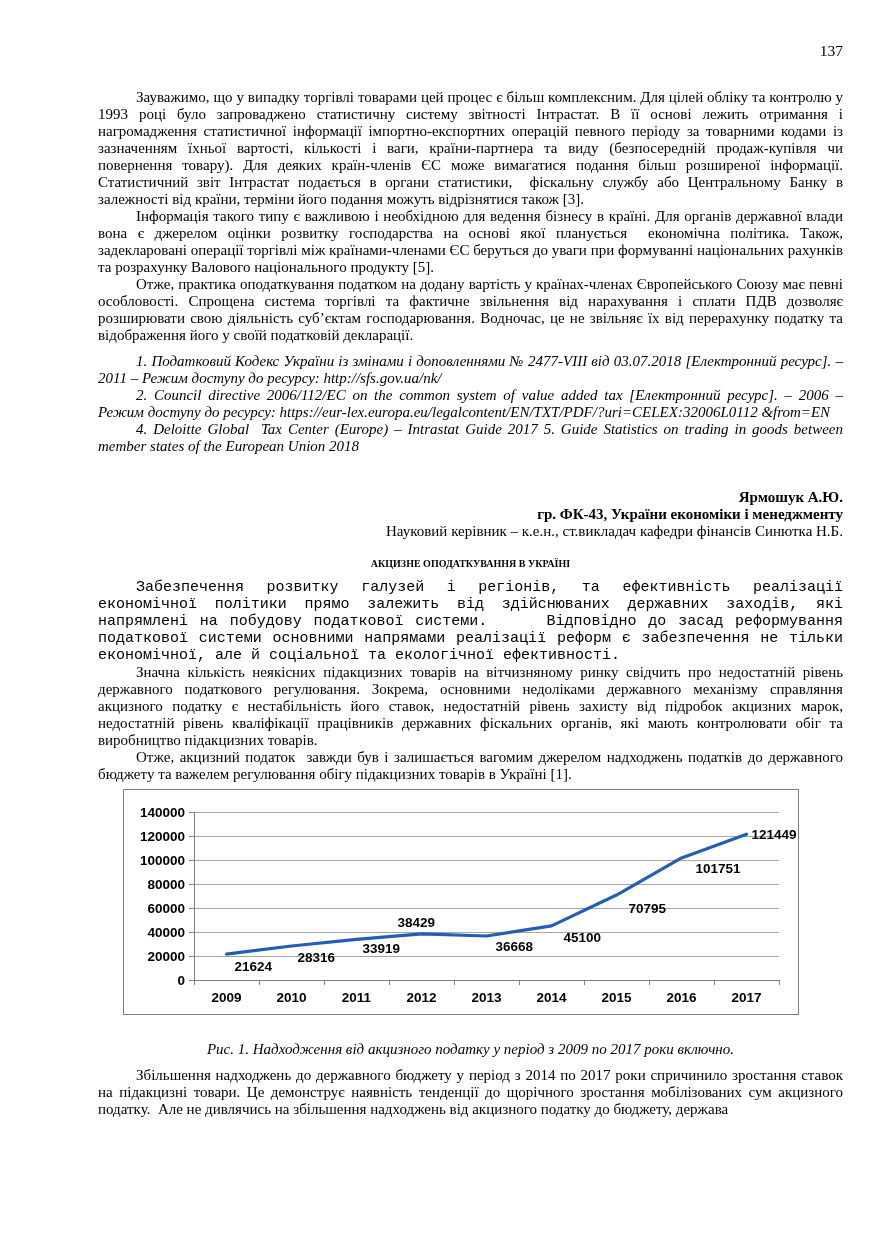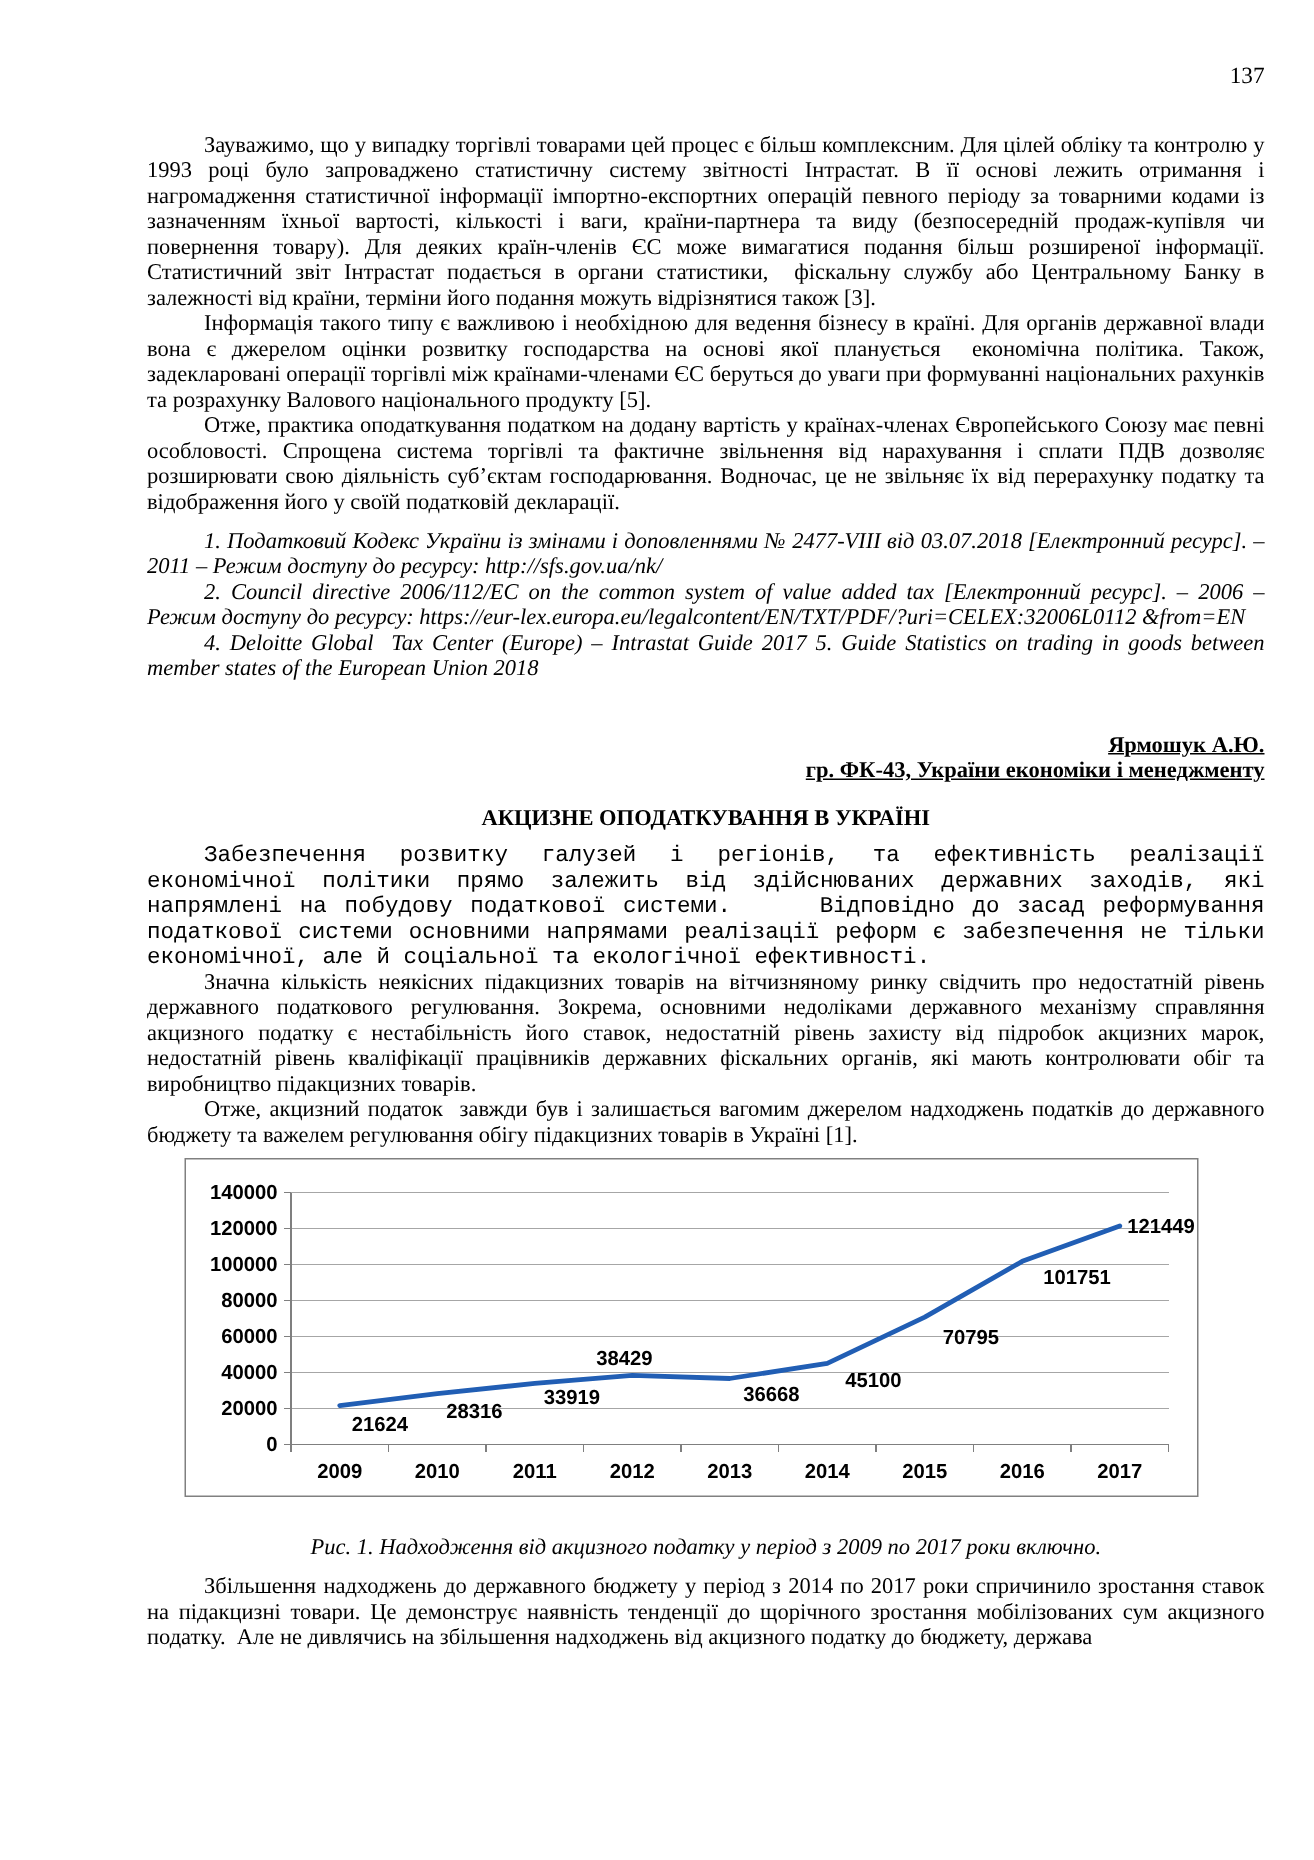--- a/index.html
+++ b/index.html
@@ -8,22 +8,22 @@
     width:876px; height:1240px; background:#ffffff; position:relative;
     margin:0 auto; overflow:hidden;
     font-family:"Liberation Serif", serif; font-size:15px; line-height:17px; color:#000;padding-left:44px;
   }
   .content { position:absolute; left:98px; top:0; width:745px; }
   .pagenum { margin-top:42px; text-align:right; font-size:15.5px; }
   p.body { text-align:justify; text-indent:38px; }
   .refs { margin-top:9px; }
   .refs p { font-style:italic; }
   .author-block { margin-top:34px; text-align:right; }
-  .author-block .bold { font-weight:bold;text-decoration:underline; }
-  .title { margin-top:15px; text-align:center; font-weight:bold; font-size:15px; line-height:17px; }
+  .author-block .bold { font-weight:bold; }
+  .title { margin-top:15px; text-align:center; font-weight:bold; font-size:10px; line-height:17px; }
   .first-after-title { margin-top:7px;font-family:Liberation Mono, monospace; }
   .chart-wrap {
     margin-top:6px; margin-left:25px; width:674px; height:224px;
     border:1px solid #808080; position:relative; background:#fff;
   }
   .chart-wrap svg { display:block; }
   .axis-label, .data-label {
     font-family:"Liberation Sans", sans-serif; font-weight:700; fill:#000;
   }
   .axis-label { font-size:13.5px; }
@@ -45,20 +45,21 @@
 
     <div class="refs">
       <p class="body">1. Податковий Кодекс України із змінами і доповленнями № 2477-VIII від 03.07.2018 [Електронний ресурс]. – 2011 – Режим доступу до ресурсу: http://sfs.gov.ua/nk/</p>
       <p class="body">2. Council directive 2006/112/EC on the common system of value added tax [Електронний ресурс]. – 2006 – Режим доступу до ресурсу: https://eur-lex.europa.eu/legalcontent/EN/TXT/PDF/?uri=CELEX:32006L0112 &amp;from=EN</p>
       <p class="body">4. Deloitte Global&nbsp; Tax Center (Europe) – Intrastat Guide 2017 5. Guide Statistics on trading in goods between member states of the European Union 2018</p>
     </div>
 
     <div class="author-block">
       <div class="bold">Ярмошук А.Ю.</div>
       <div class="bold">гр. ФК-43, України економіки і менеджменту</div>
+      <div>Науковий керівник – к.е.н., ст.викладач кафедри фінансів Синютка Н.Б.</div>
     </div>
 
     <div class="title">АКЦИЗНЕ ОПОДАТКУВАННЯ В УКРАЇНІ</div>
 
     <p class="body first-after-title">Забезпечення розвитку галузей і регіонів, та ефективність реалізації економічної політики прямо залежить від здійснюваних державних заходів, які напрямлені на побудову податкової системи.&nbsp;&nbsp;&nbsp;&nbsp; Відповідно до засад реформування податкової системи основними напрямами реалізації реформ є забезпечення не тільки економічної, але й соціальної та екологічної ефективності.</p>
     <p class="body">Значна кількість неякісних підакцизних товарів на вітчизняному ринку свідчить про недостатній рівень державного податкового регулювання. Зокрема, основними недоліками державного механізму справляння акцизного податку є нестабільність його ставок, недостатній рівень захисту від підробок акцизних марок, недостатній рівень кваліфікації працівників державних фіскальних органів, які мають контролювати обіг та виробництво підакцизних товарів.</p>
     <p class="body">Отже, акцизний податок&nbsp; завжди був і залишається вагомим джерелом надходжень податків до державного бюджету та важелем регулювання обігу підакцизних товарів в Україні [1].</p>
 
     <div class="chart-wrap">
       <svg id="chart-svg" width="674" height="224" viewBox="0 0 674 224">

